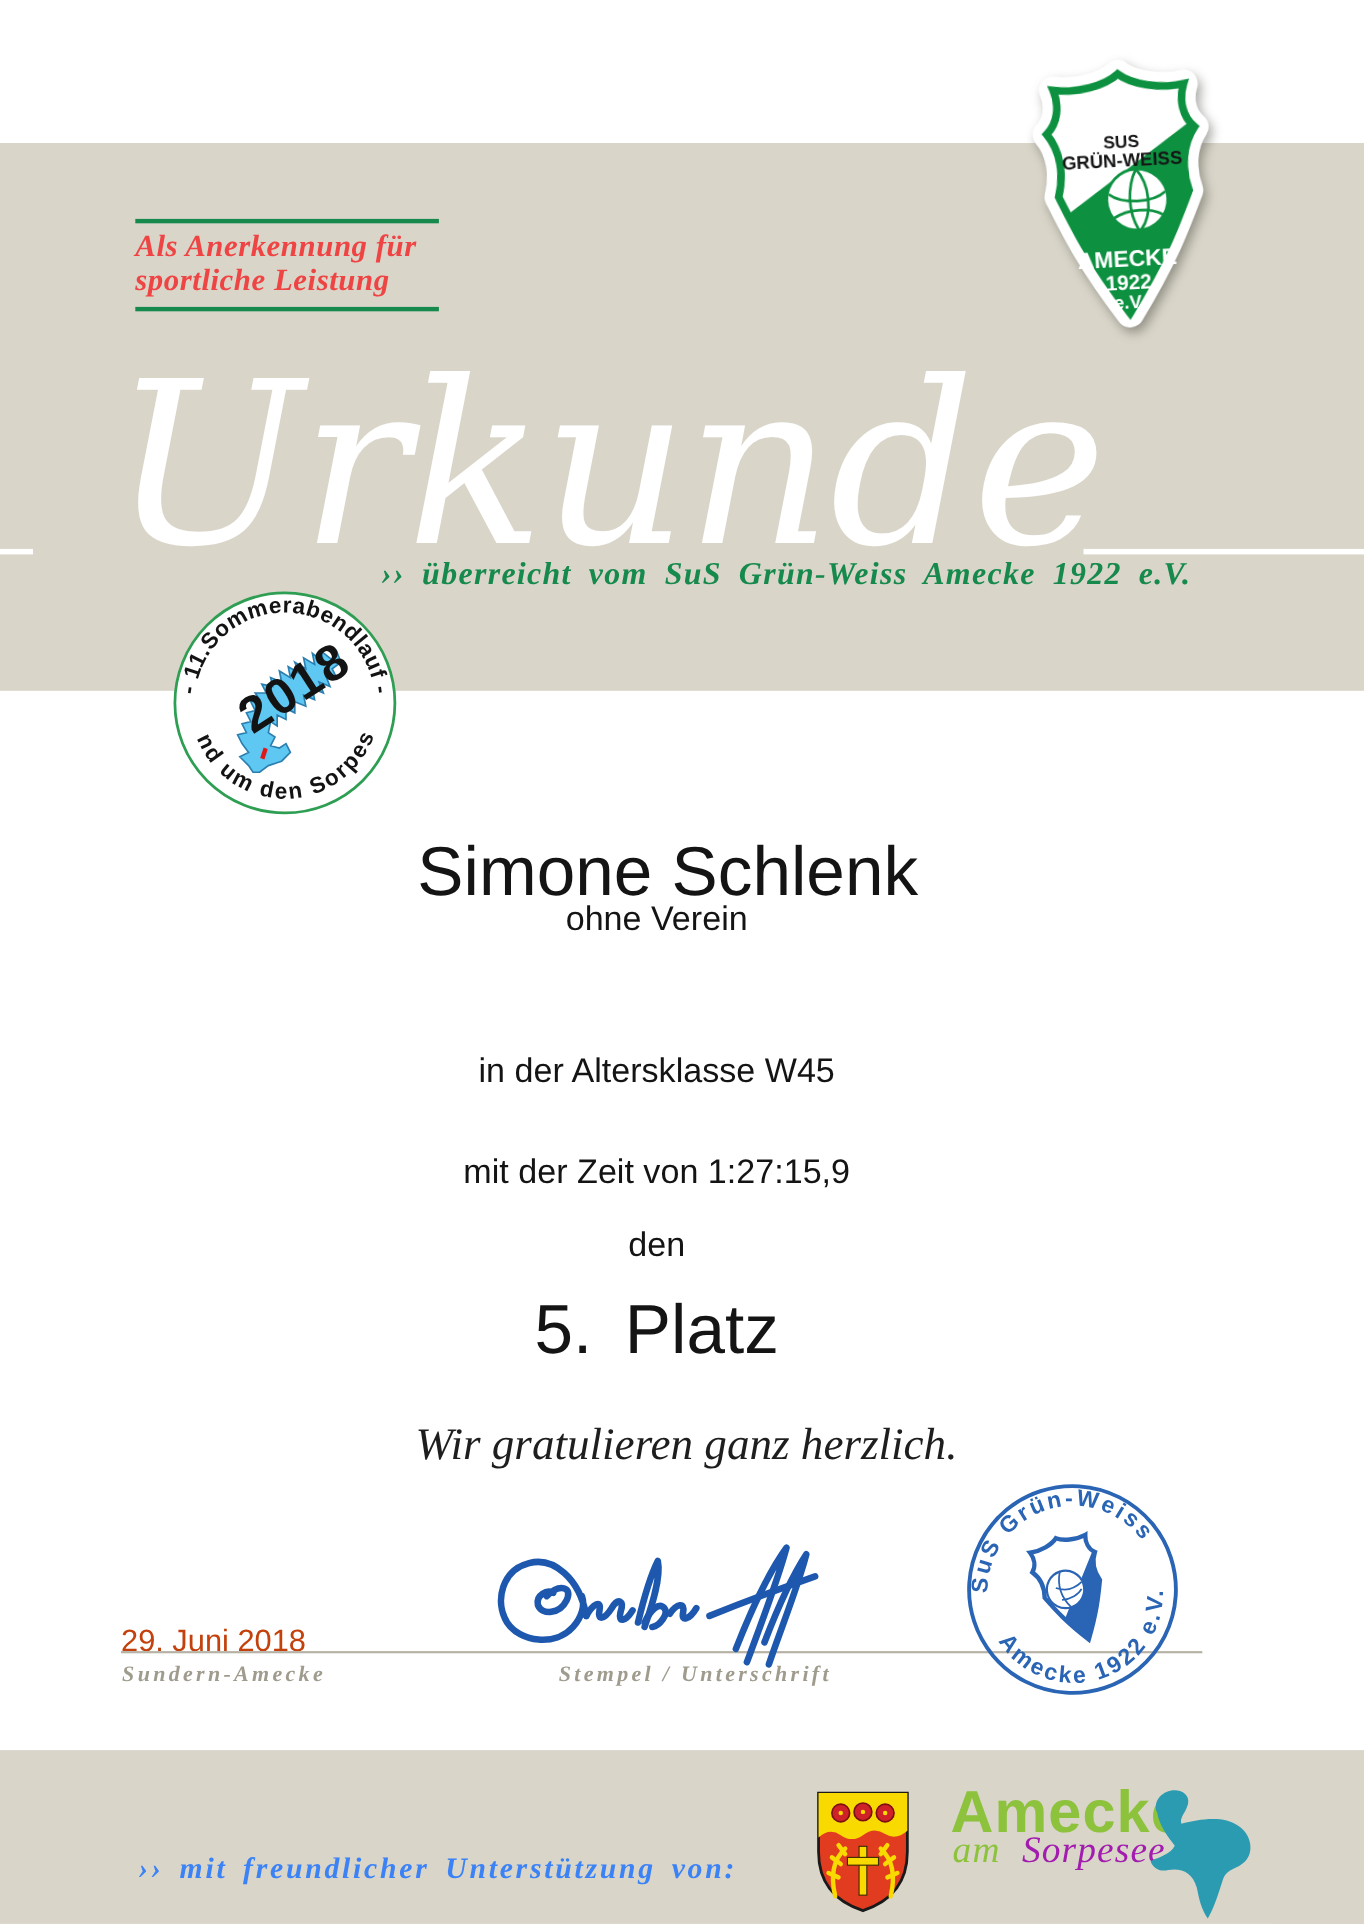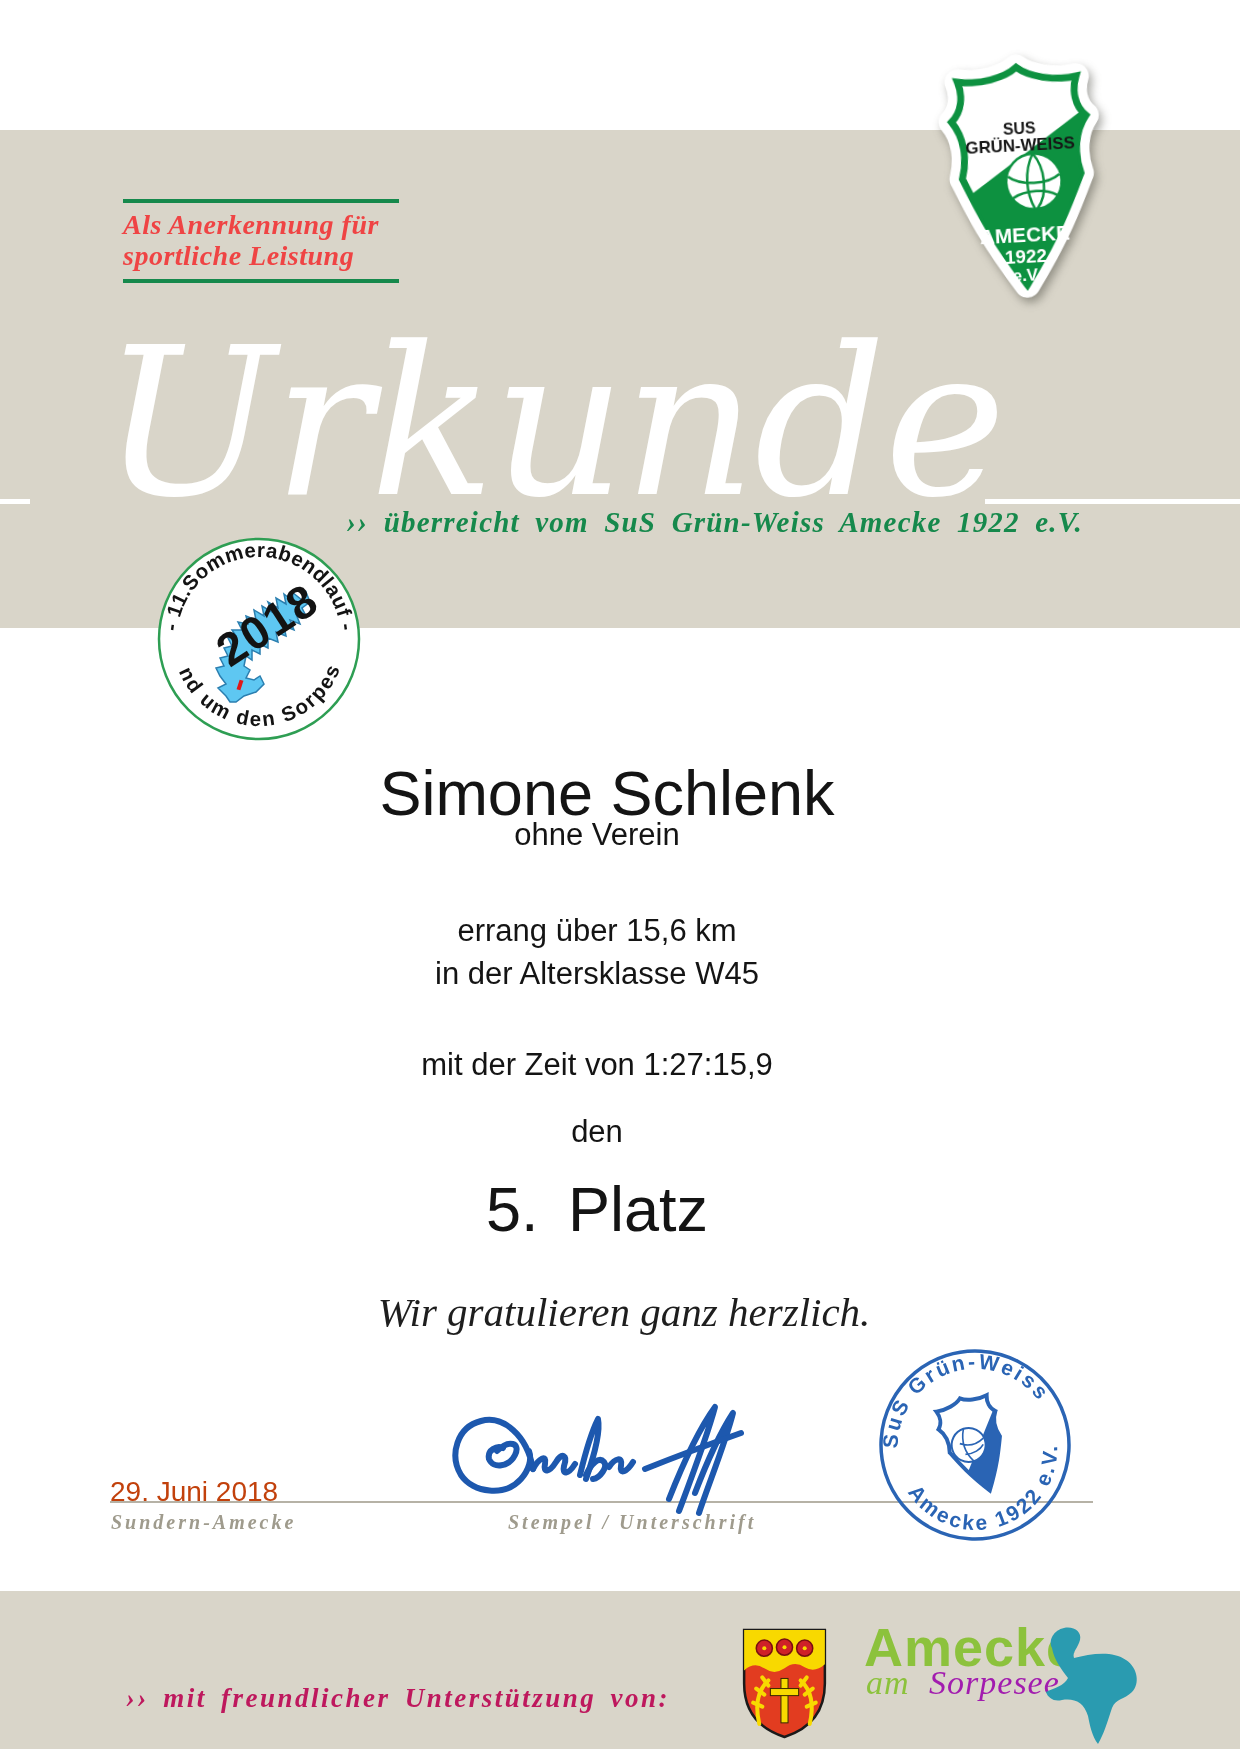--- a/index.html
+++ b/index.html
@@ -26,21 +26,21 @@
   .big-line{font-size:63px;}
   .platz{word-spacing:12px;}
   .congrats{position:absolute;left:0;width:1248px;text-align:center;top:1288px;
      color:#1e1e1e;font-family:"Liberation Serif",serif;font-style:italic;font-size:41px;}
   .date{position:absolute;left:110px;top:1476px;font-size:28px;color:#c2410c;}
   .sigline{position:absolute;left:110px;top:1501px;width:983px;height:2px;background:#b6b2a6;}
   .underlabel{position:absolute;top:1511px;color:#9f9b8d;font-family:"Liberation Serif",serif;
      font-style:italic;font-size:20px;letter-spacing:3px;white-space:nowrap;font-weight:bold;}
   .place-label{left:111px;}
   .stamp-label{left:508px;}
-  .support{position:absolute;left:126px;top:1683px;color:#be185d;white-space:nowrap;
+  .support{position:absolute;left:126px;top:1683px;color:#3b82f6;white-space:nowrap;
      font-family:"Liberation Serif",serif;font-style:italic;font-weight:600;
      font-size:27px;letter-spacing:2.5px;word-spacing:5px;}
   .sponsor-name{position:absolute;left:864px;top:1616px;color:#8cc23c;font-size:54px;
      font-weight:700;letter-spacing:1px;}
   .sponsor-sub{position:absolute;left:866px;top:1664px;font-family:"Liberation Serif",serif;
      font-style:italic;font-size:34px;letter-spacing:1px;}
   .sponsor-sub .am{color:#8cc23c;}
   .sponsor-sub .lake{color:#a21caf;margin-left:10px;text-align:center;}
   svg{position:absolute;overflow:visible;}
   .badge-svg{left:923px;top:46px;filter:drop-shadow(3px 5px 5px rgba(60,60,50,.45));transform:rotate(-3deg);}
@@ -102,21 +102,20 @@
       <textPath href="#arcTop" startOffset="50%" text-anchor="middle">- 11.Sommerabendlauf -</textPath>
     </text>
     <text font-family="Liberation Sans, sans-serif" font-size="20.5" font-weight="700" fill="#131313" letter-spacing="2">
       <textPath href="#arcBot" startOffset="50%" text-anchor="middle">- Rund um den Sorpesee -</textPath>
     </text>
     <text x="0" y="0" transform="translate(120 102) rotate(-33)" text-anchor="middle" font-family="Liberation Sans, sans-serif" font-size="46" font-weight="700" fill="#131313" letter-spacing="2">2018</text>
   </svg>
 
   <div class="ctext big-line" style="top:757px;padding-left:10px;">Simone Schlenk</div>
   <div class="ctext small-line" style="top:817px;">ohne Verein</div>
-  <div class="ctext small-line" style="top:913px;">errang über 15,6 km</div>
   <div class="ctext small-line" style="top:956px;">in der Altersklasse W45</div>
   <div class="ctext small-line" style="top:1047px;">mit der Zeit von 1:27:15,9</div>
   <div class="ctext small-line" style="top:1114px;">den</div>
   <div class="ctext big-line platz" style="top:1173px;">5. Platz</div>
   <div class="congrats">Wir gratulieren ganz herzlich.</div>
 
   <div class="date">29. Juni 2018</div>
   <div class="sigline"></div>
   <div class="underlabel place-label">Sundern-Amecke</div>
   <div class="underlabel stamp-label">Stempel / Unterschrift</div>

